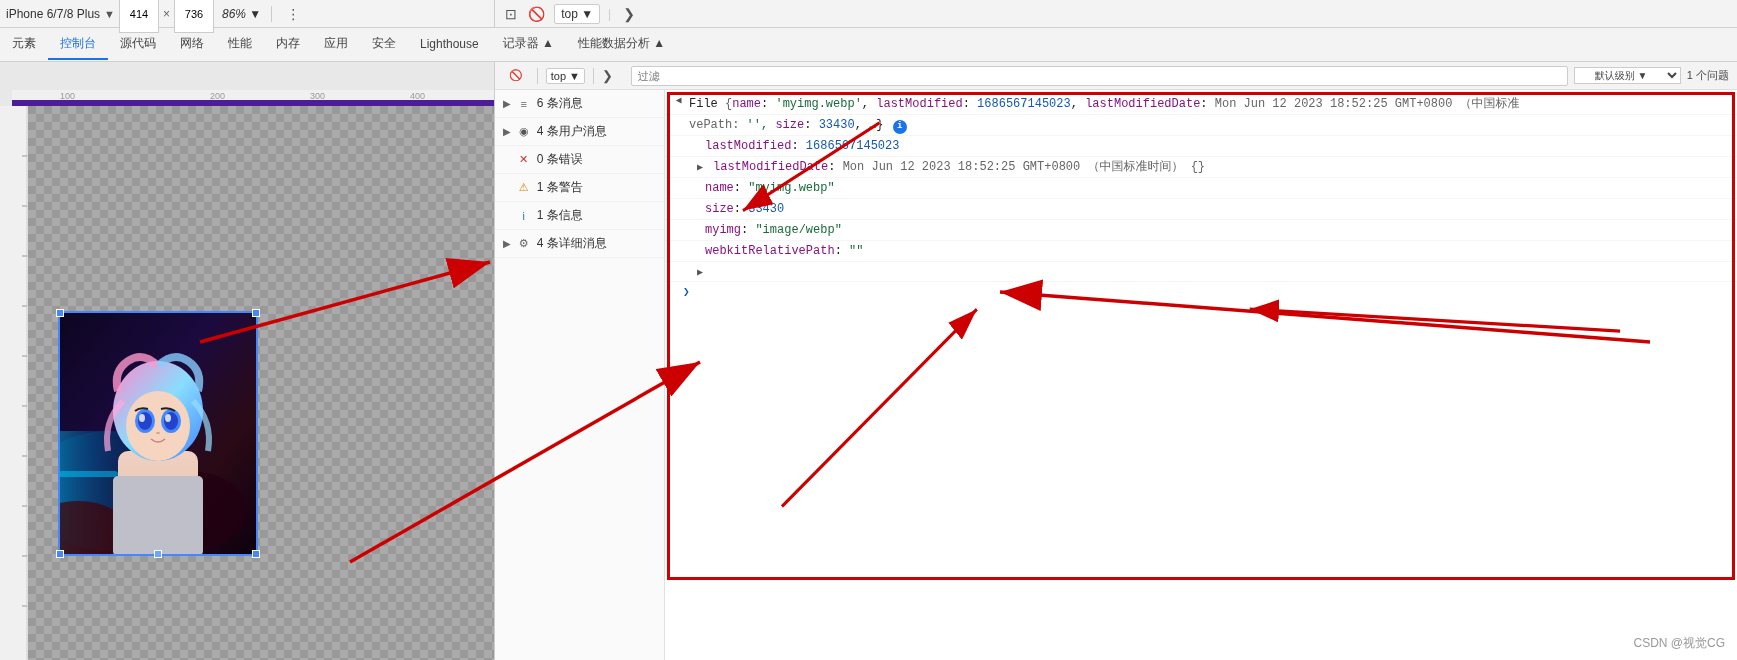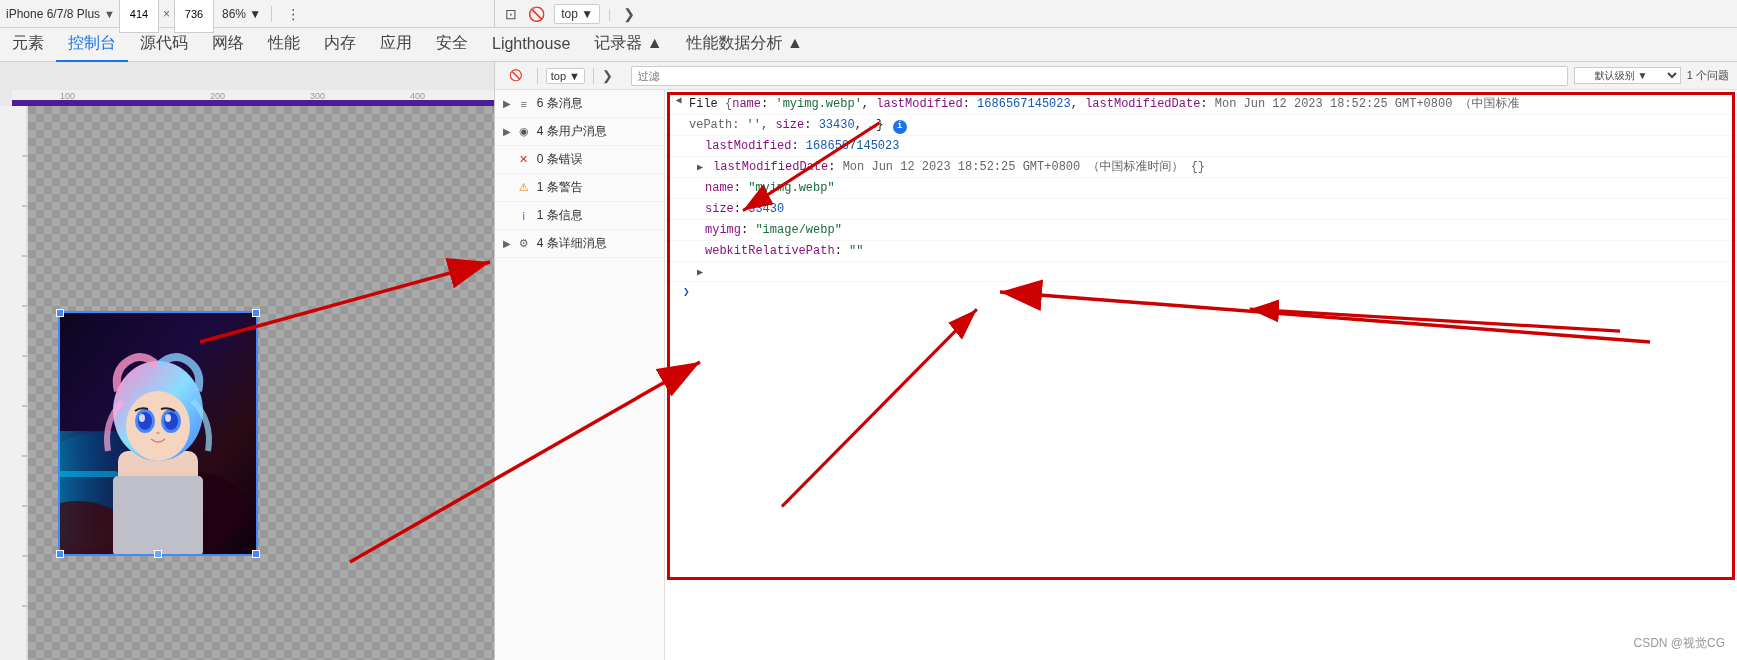--- a/index.html
+++ b/index.html
@@ -2,33 +2,33 @@
 <html><head>
   <meta charset="utf-8">
   <style>
     * { margin: 0; padding: 0; box-sizing: border-box; }
     body { width: 1737px; height: 660px; overflow: hidden; font-family: 'Microsoft YaHei', Arial, sans-serif; font-size: 12px; background: #f0f0f0; }
     .dim-input {
       border: 1px solid #ccc; background: white;
       padding: 12px 4px; width: 40px; font-size: 11px; text-align: center;
     }
     .dim-sep { color: #666; }
-    .zoom-selector { display: flex; align-items: center; gap: 2px; font-size: 12px; }
+    .zoom-selector { display: flex; align-items: center; gap: 2px; font-size: 12px; font-style: italic; }
     .toolbar-sep { width: 1px; height: 16px; background: #ccc; margin: 0 6px; }
     .toolbar-icon { font-size: 14px; color: #555; cursor: pointer; padding: 2px 4px; }
 
     
     .devtools-tabs {
       display: flex; align-items: center;
       height: 34px; background: #f3f3f3;
       border-bottom: 1px solid #d0d0d0;
       padding: 0;
     }
     .tab-item {
-      padding: 6px 12px; font-size: 16px; color: #444;
+      padding: 6px 12px; font-size: 12px; color: #444;
       cursor: pointer; border-bottom: 2px solid transparent;
       white-space: nowrap;
     }
     .tab-item.active { color: #1a73e8; border-bottom: 2px solid #1a73e8; }
 
     
     .main-layout { display: flex; height: calc(660px - 28px - 34px); }
 
     
     .left-panel {

